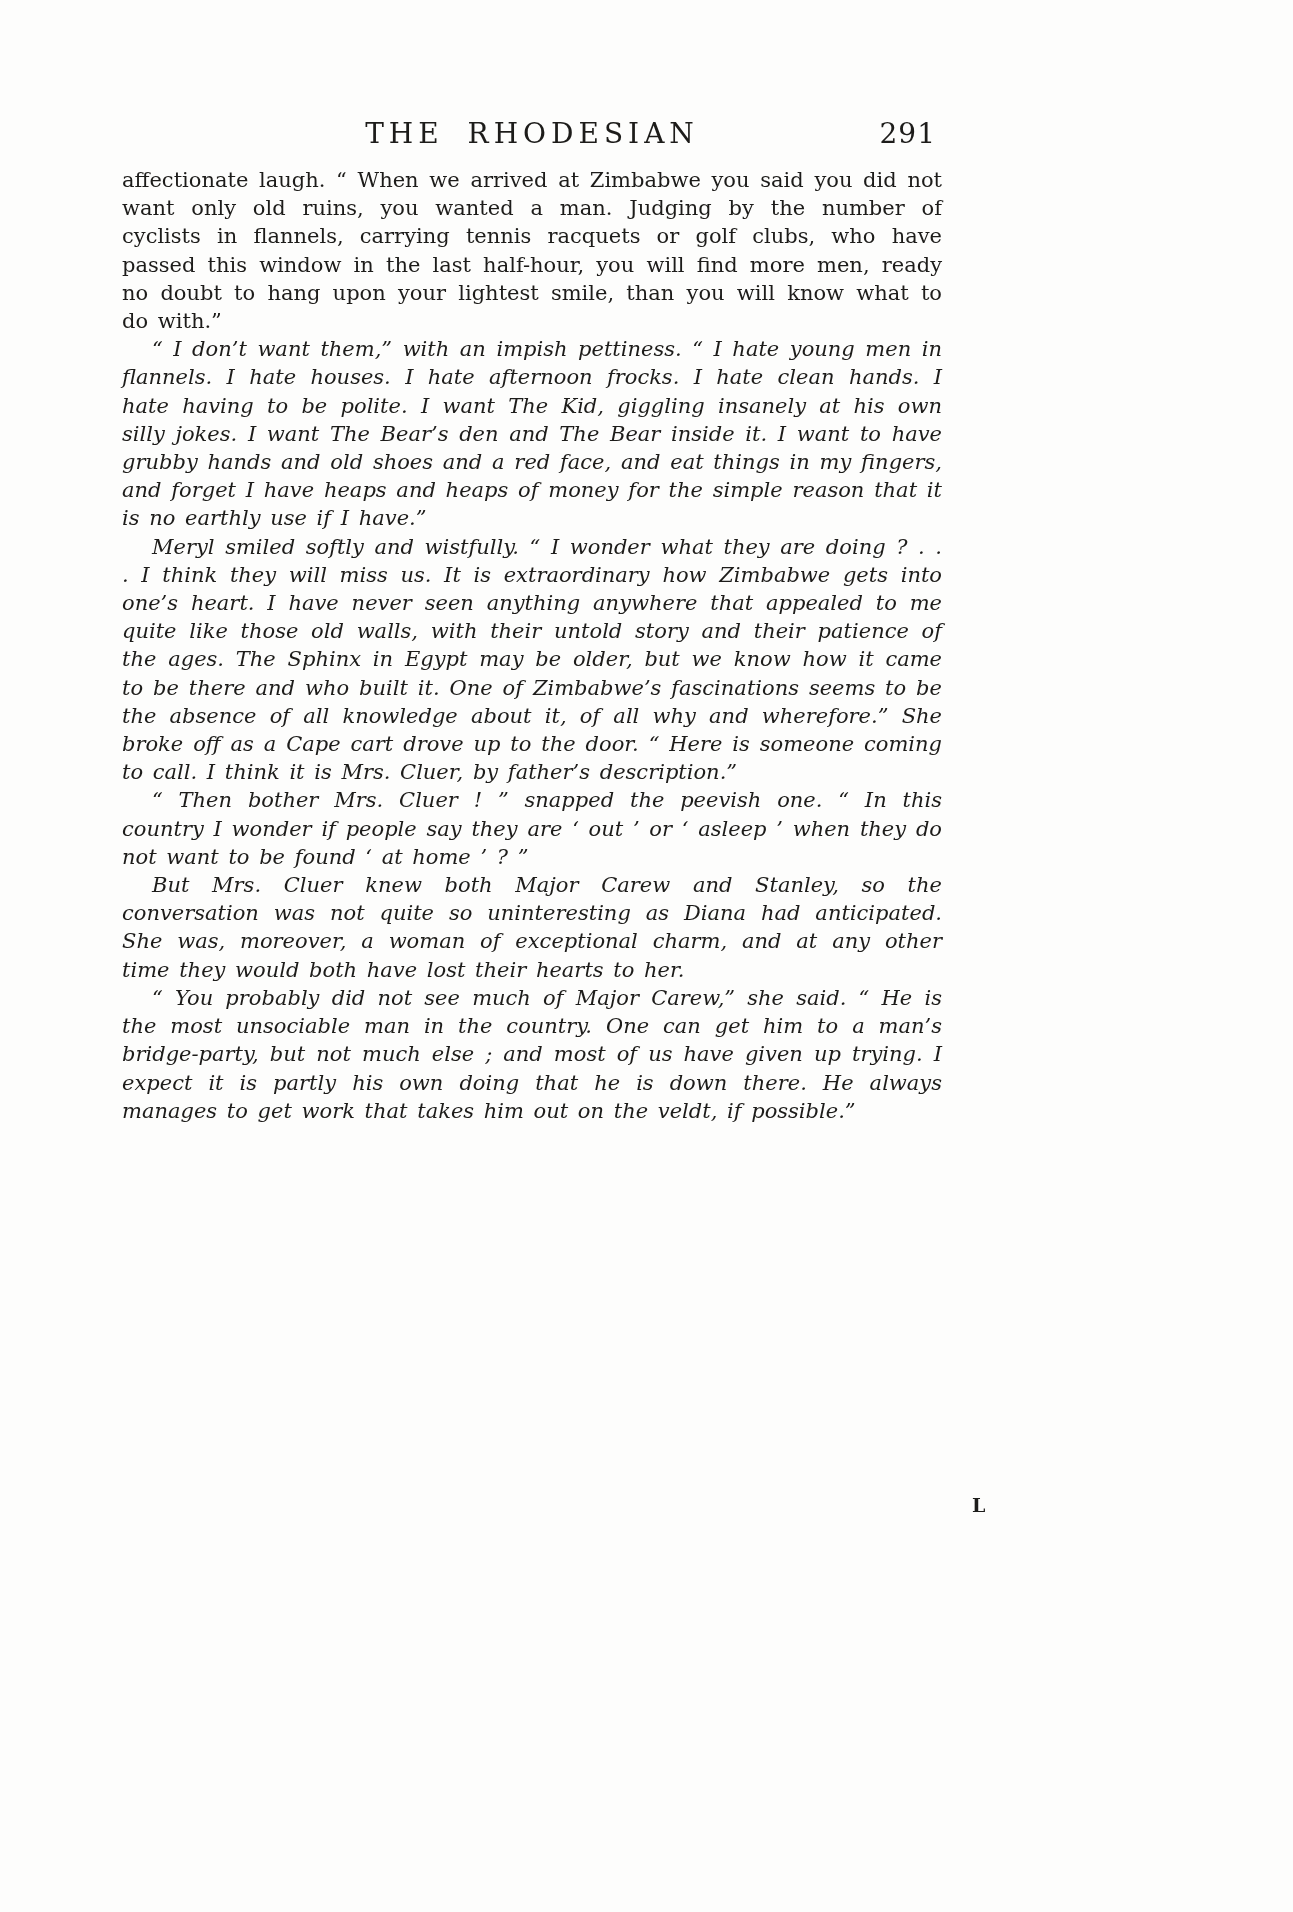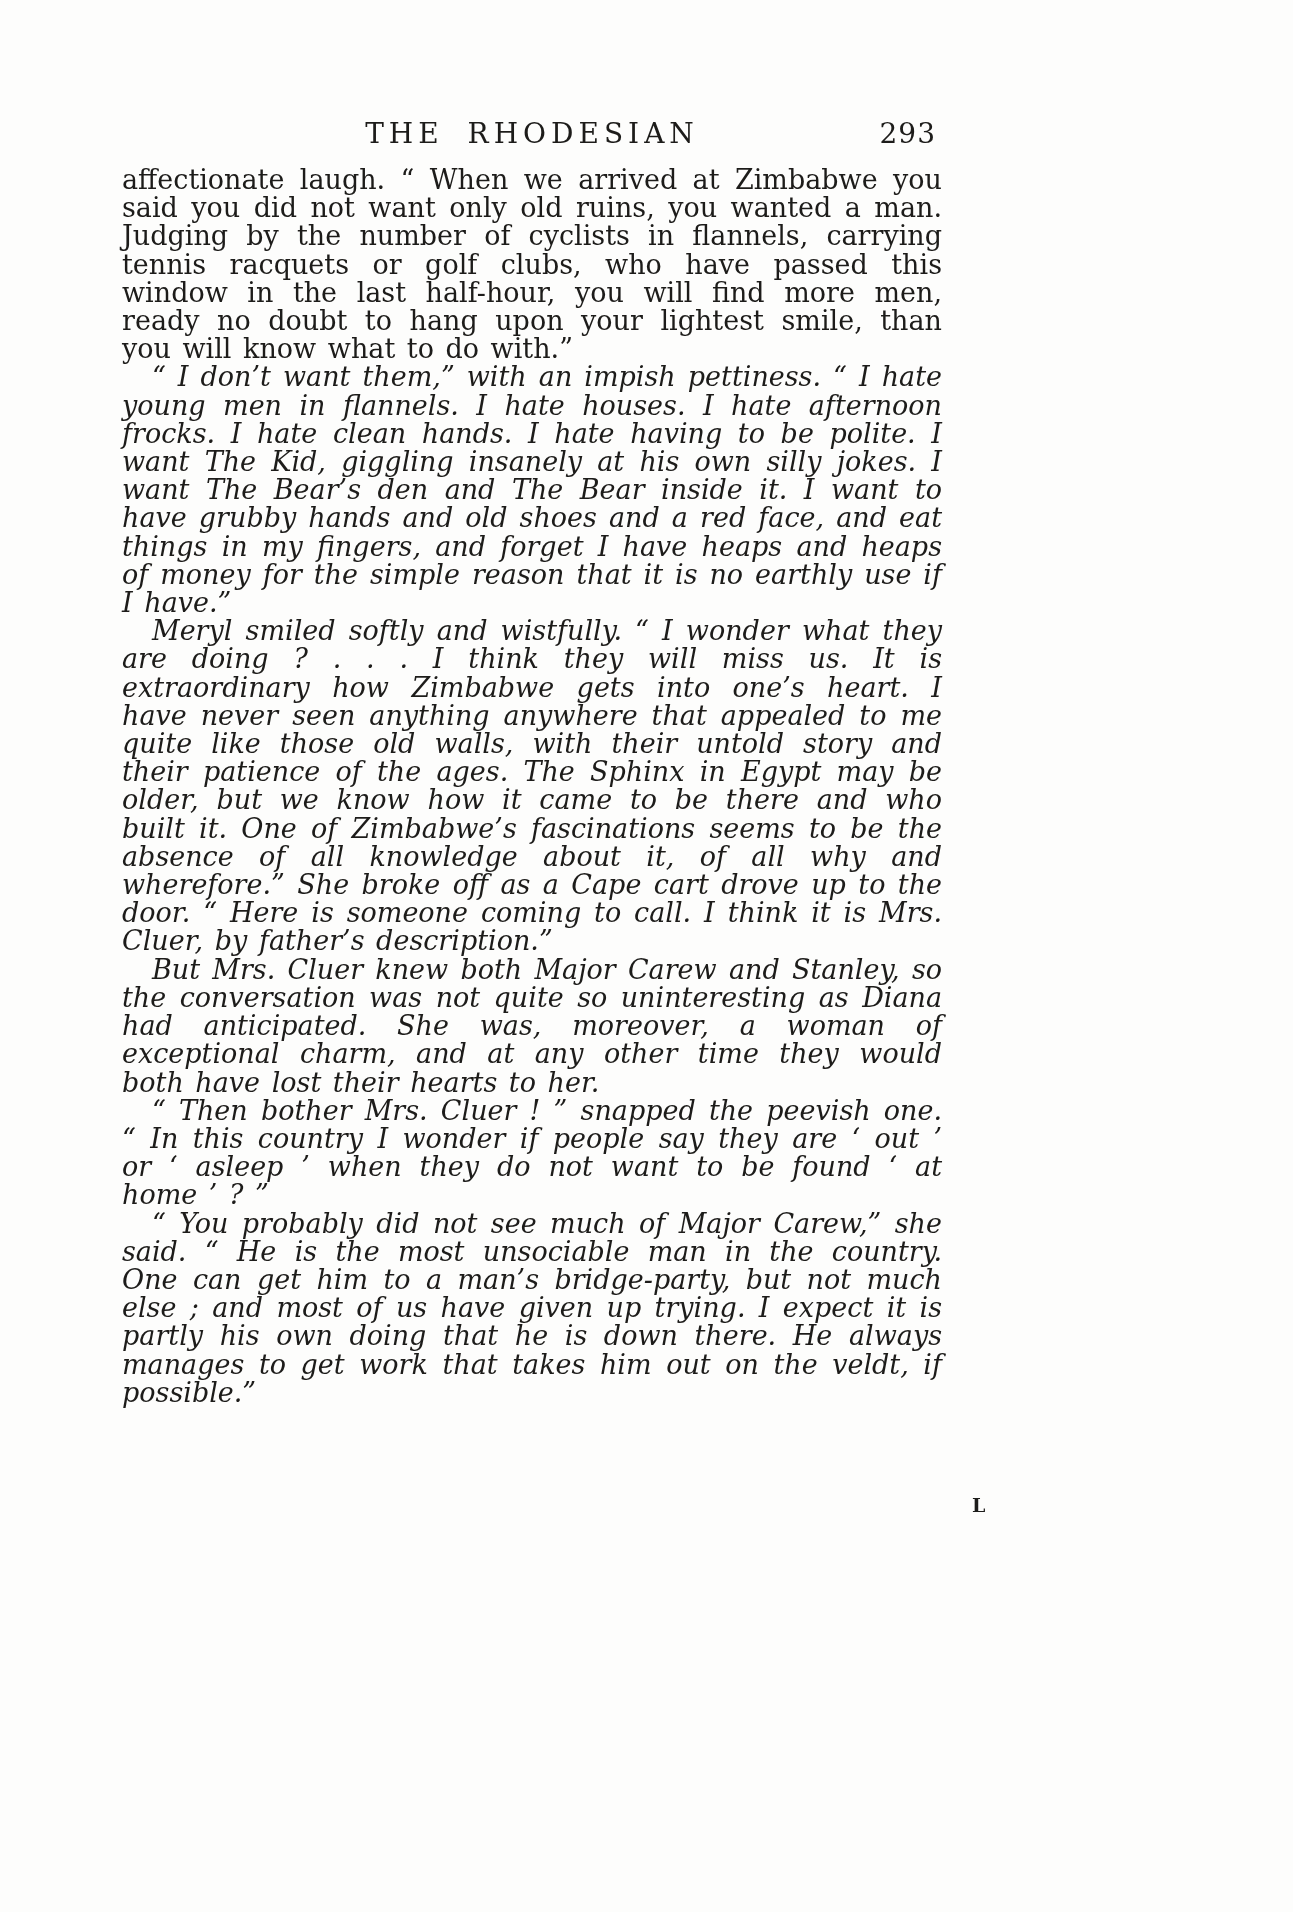--- a/index.html
+++ b/index.html
@@ -37,21 +37,21 @@
   }
   .page-number {
     position: absolute;
     right: 6px;
     top: 0;
     letter-spacing: 1px;
   }
   .page-body p {
     margin: 0;
     text-align: justify;
-    font-size: 27px;
+    font-size: 21px;
     line-height: 28.2px;
     word-spacing: 3px;
   }
   .page-body p.indent {
     text-indent: 30px;
     font-style: italic;
   }
   .signature-mark {
     position: absolute;
     left: 972px;
@@ -62,28 +62,28 @@
   }
 </style>
 </head>
 <body>
 
 <div class="scan-page">
   <div class="content">
 
     <header class="page-header">
       <span class="running-title">THE RHODESIAN</span>
-      <span class="page-number">293</span>
+      <span class="page-number">291</span>
     </header>
 
     <main class="page-body">
       <p>affectionate laugh.  “ When we arrived at Zimbabwe you said you did not want only old ruins, you wanted a man.  Judging by the number of cyclists in flannels, carrying tennis racquets or golf clubs, who have passed this window in the last half-hour, you will find more men, ready no doubt to hang upon your lightest smile, than you will know what to do with.”</p>
       <p class="indent">“ I don’t want them,” with an impish pettiness.  “ I hate young men in flannels.  I hate houses.  I hate afternoon frocks.  I hate clean hands.  I hate having to be polite.  I want The Kid, giggling insanely at his own silly jokes.  I want The Bear’s den and The Bear inside it.  I want to have grubby hands and old shoes and a red face, and eat things in my fingers, and forget I have heaps and heaps of money for the simple reason that it is no earthly use if I have.”</p>
       <p class="indent">Meryl smiled softly and wistfully.  “ I wonder what they are doing ? . . . I think they will miss us.  It is extraordinary how Zimbabwe gets into one’s heart.  I have never seen anything anywhere that appealed to me quite like those old walls, with their untold story and their patience of the ages.  The Sphinx in Egypt may be older, but we know how it came to be there and who built it.  One of Zimbabwe’s fascinations seems to be the absence of all knowledge about it, of all why and wherefore.”  She broke off as a Cape cart drove up to the door.  “ Here is someone coming to call.  I think it is Mrs. Cluer, by father’s description.”</p>
+      <p class="indent">“ Then bother Mrs. Cluer ! ” snapped the peevish one. “ In this country I wonder if people say they are ‘ out ’ or ‘ asleep ’ when they do not want to be found ‘ at home ’ ? ”</p>
       <p class="indent">But Mrs. Cluer knew both Major Carew and Stanley, so the conversation was not quite so uninteresting as Diana had anticipated.  She was, moreover, a woman of exceptional charm, and at any other time they would both have lost their hearts to her.</p>
-      <p class="indent">“ Then bother Mrs. Cluer ! ” snapped the peevish one. “ In this country I wonder if people say they are ‘ out ’ or ‘ asleep ’ when they do not want to be found ‘ at home ’ ? ”</p>
       <p class="indent">“ You probably did not see much of Major Carew,” she said.  “ He is the most unsociable man in the country. One can get him to a man’s bridge-party, but not much else ; and most of us have given up trying.  I expect it is partly his own doing that he is down there.  He always manages to get work that takes him out on the veldt, if possible.”</p>
     </main>
 
   </div>
 
   <div class="signature-mark">L</div>
 </div>
 
 </body></html>

